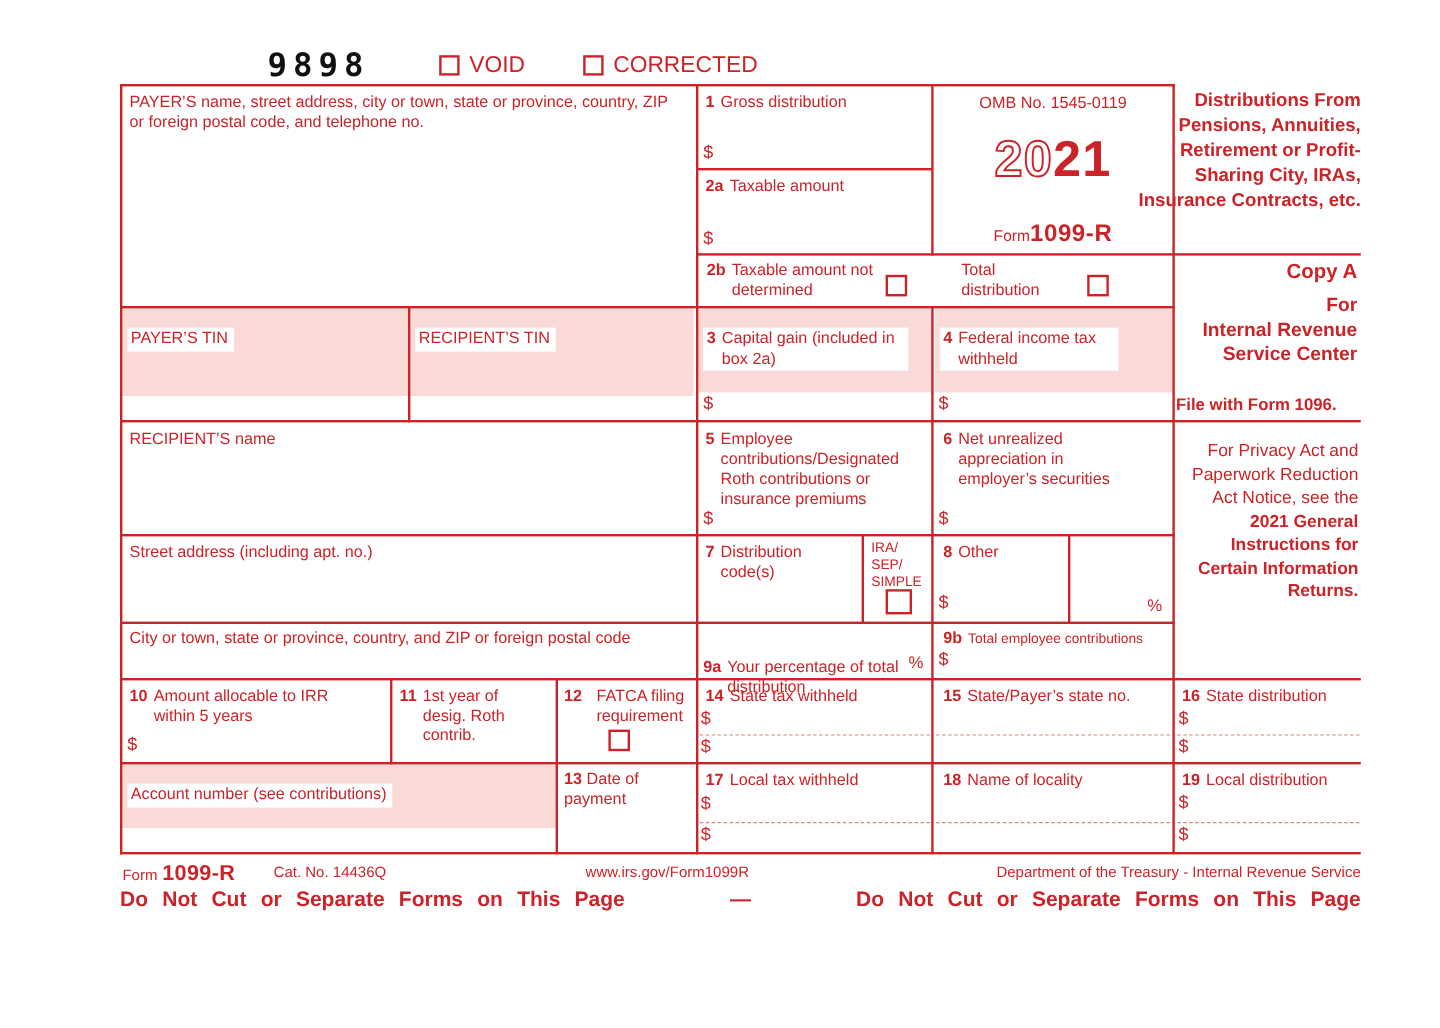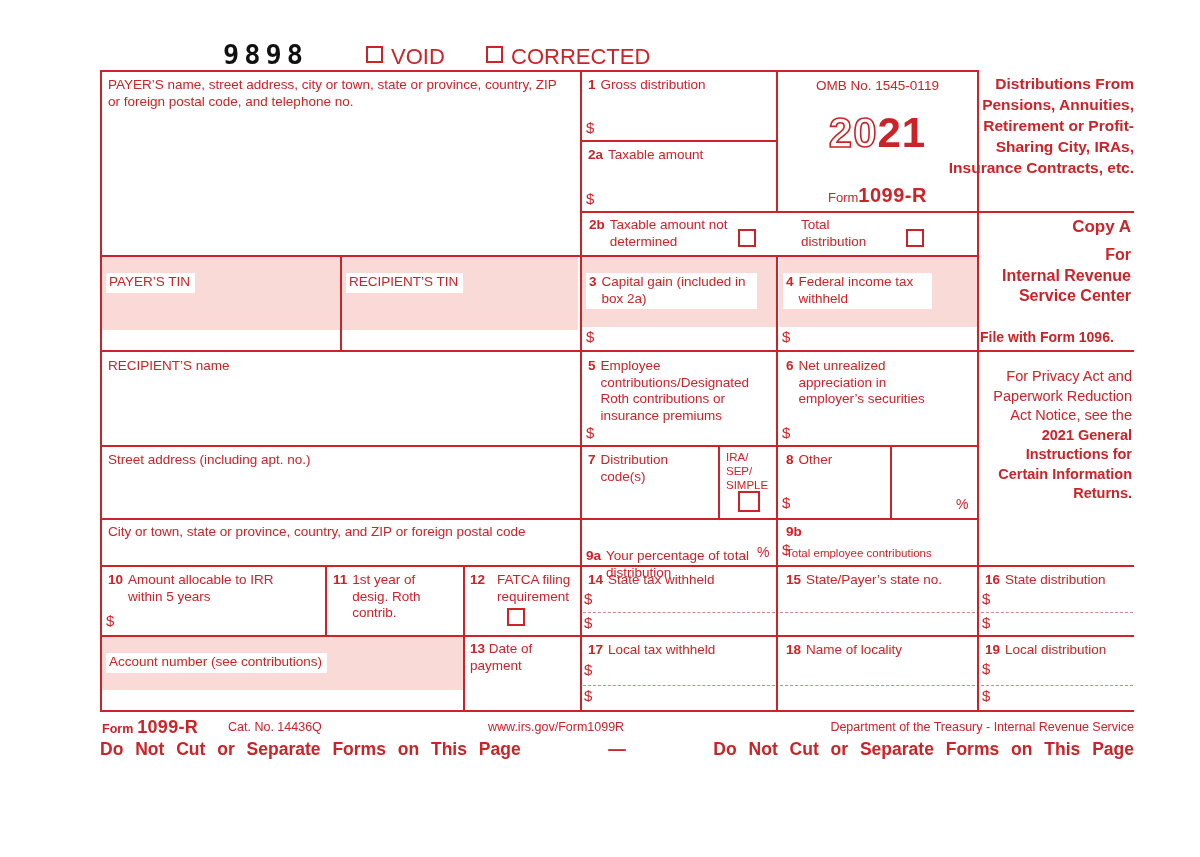--- a/index.html
+++ b/index.html
@@ -18,21 +18,21 @@
   .lbl{font-size:13.5px;line-height:16.5px;color:var(--red);}
   .fl{display:flex;gap:5px;align-items:flex-start;}
   .num{font-weight:bold;flex:0 0 auto;}
   .chip{display:inline-flex;gap:5px;background:#fff;padding:1px 5px 2px 3px;margin-top:12px;}
   .dollar{position:absolute;font-size:15px;color:var(--red);}
   .pct{position:absolute;font-size:14px;color:var(--red);}
   .dash{position:absolute;border-top:1px dashed #d08a85;height:0;}
   .cb{position:absolute;border:2px solid var(--red);background:#fff;box-sizing:border-box;}
   .code9898{font-family:"DejaVu Sans Mono",monospace;font-weight:bold;color:#111;
     font-size:27px;letter-spacing:5px;}
-  .voidlbl{font-size:22px;color:var(--red);}
+  .voidlbl{font-size:19px;color:var(--red);}
   .titleblock{font-weight:bold;font-size:15.5px;line-height:21px;text-align:right;color:var(--red);}
   .ombtxt{font-size:13.5px;text-align:center;}
   .year{font-size:42px;font-weight:bold;line-height:42px;text-align:center;letter-spacing:1px;}
   .year .outline{color:#fff;-webkit-text-stroke:1.6px var(--red);}
   .year .solid{color:var(--red);}
   .formline{font-size:13px;text-align:center;}
   .formline b{font-size:20px;letter-spacing:.5px;}
   .copya-title{font-weight:bold;font-size:17px;text-align:right;margin-bottom:8px;}
   .copya-lines{font-weight:bold;font-size:16px;line-height:20.5px;text-align:right;}
   .filenote{font-weight:bold;font-size:14px;}
@@ -176,21 +176,21 @@
   </div>
   <div class="dollar" style="left:782px;top:494px;">$</div>
   <div class="pct" style="left:956px;top:496px;">%</div>
 
   <div class="abs lbl" style="left:108px;top:524px;width:466px;">City or town, state or province, country, and ZIP or foreign postal code</div>
   <div class="abs lbl fl" style="left:586px;top:548px;width:190px;">
     <span class="num">9a</span>
     <span style="max-width:158px;">Your percentage of total distribution</span>
   </div>
   <div class="pct" style="left:757px;top:544px;">%</div>
-  <div class="abs fl" style="left:786px;top:524px;width:188px;align-items:baseline;flex-direction:column;">
+  <div class="abs fl" style="left:786px;top:524px;width:188px;align-items:baseline;">
     <span class="num lbl">9b</span>
     <span class="small-lbl">Total employee contributions</span>
   </div>
   <div class="dollar" style="left:782px;top:541px;">$</div>
 
   <div class="abs lbl fl" style="left:108px;top:572px;width:210px;">
     <span class="num">10</span>
     <span style="max-width:168px;">Amount allocable to IRR within 5 years</span>
   </div>
   <div class="dollar" style="left:106px;top:612px;">$</div>
@@ -244,21 +244,21 @@
   </div>
   <div class="dash" style="left:780px;top:685px;width:195px;"></div>
   <div class="abs lbl fl" style="left:985px;top:642px;width:148px;">
     <span class="num">19</span>
     <span>Local distribution</span>
   </div>
   <div class="dollar" style="left:982px;top:660px;">$</div>
   <div class="dash" style="left:981px;top:685px;width:152px;"></div>
   <div class="dollar" style="left:982px;top:687px;">$</div>
 
-  <div class="abs foot1 footform" style="left:102px;top:717px;font-weight:bold;">
+  <div class="abs foot1 footform" style="left:102px;top:717px;">
     <span>Form</span><b>1099-R</b>
   </div>
   <div class="abs foot1" style="left:228px;top:720px;">Cat. No. 14436Q</div>
   <div class="abs foot1" style="left:488px;top:720px;">www.irs.gov/Form1099R</div>
   <div class="abs foot1" style="right:66px;top:720px;">Department of the Treasury - Internal Revenue Service</div>
   <div class="abs cutrow" style="left:100px;top:739px;width:1034px;">
     <span>Do Not Cut or Separate Forms on This Page</span>
     <span>—</span>
     <span>Do Not Cut or Separate Forms on This Page</span>
   </div>

